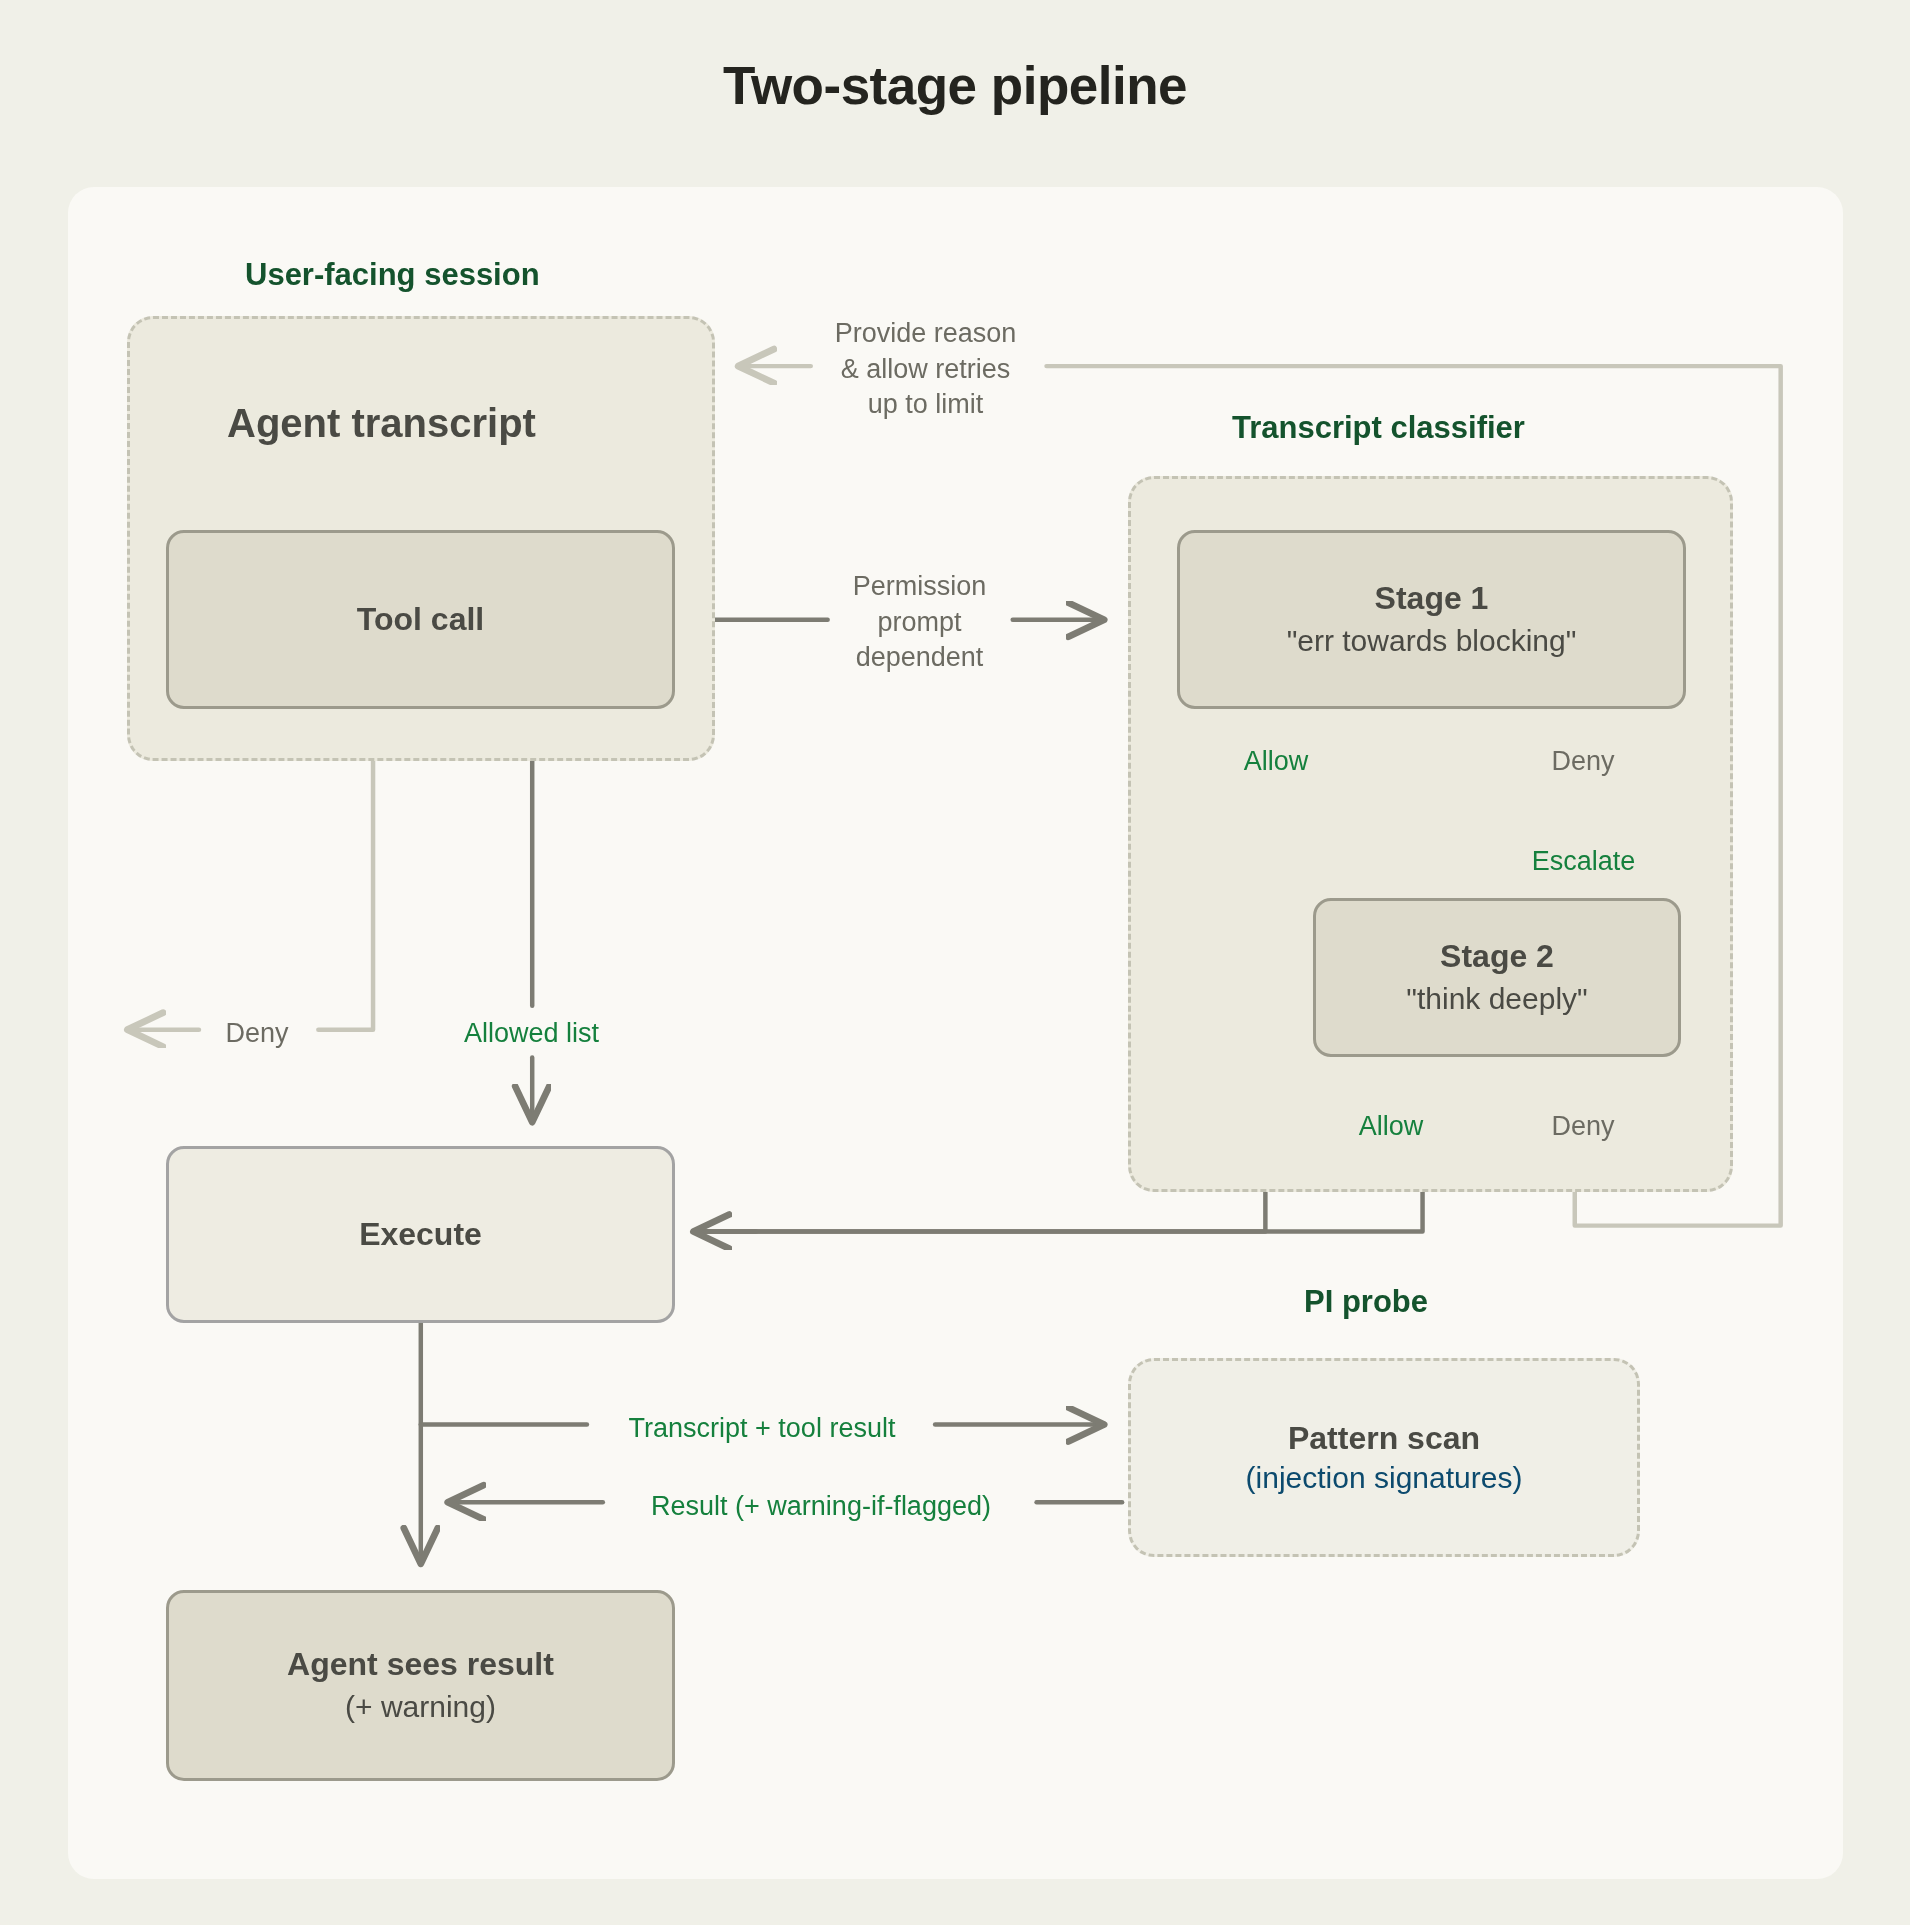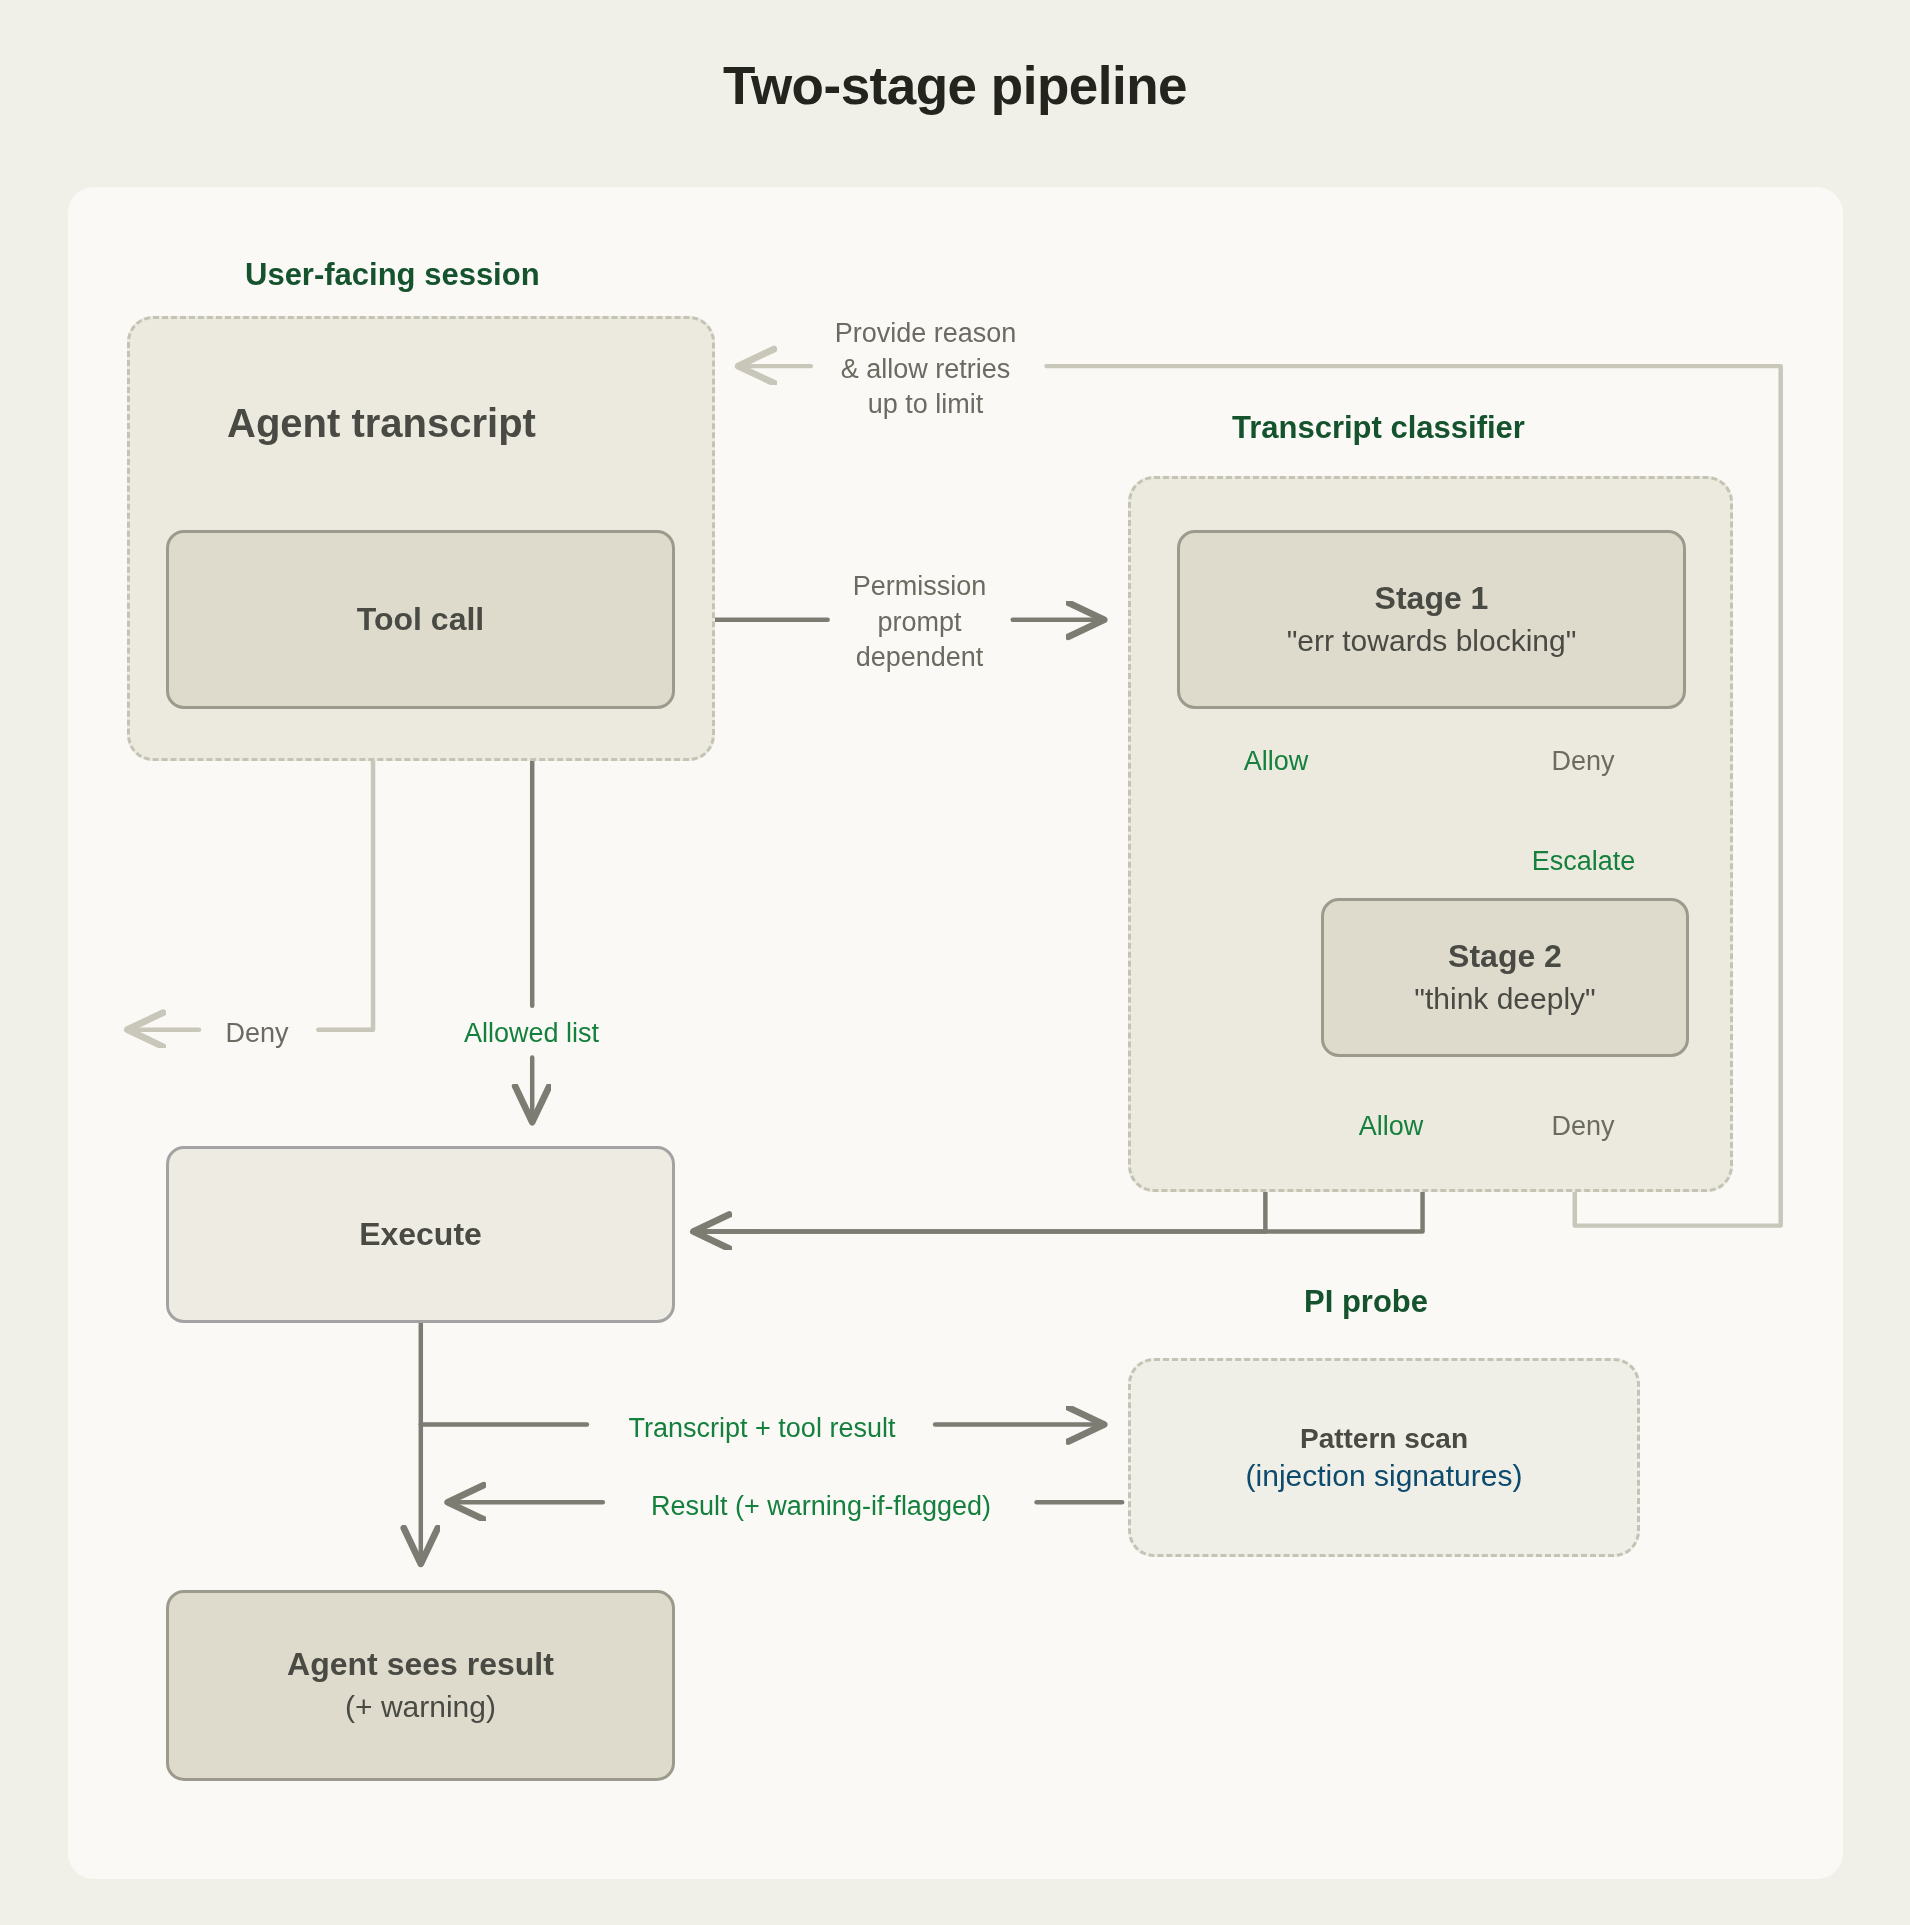--- a/index.html
+++ b/index.html
@@ -120,21 +120,21 @@
   }
   .node.light {
     background: #eeece2;
     border: 3px solid #a3a3a3;
   }
 
   #node-tool-call   { left: 166px;  top: 530px;  width: 509px; height: 179px; }
   #node-execute     { left: 166px;  top: 1146px; width: 509px; height: 177px; }
   #node-agent-sees  { left: 166px;  top: 1590px; width: 509px; height: 191px; align-items: center; }
   #node-stage1      { left: 1177px; top: 530px;  width: 509px; height: 179px; }
-  #node-stage2      { left: 1313px; top: 898px;  width: 368px; height: 159px; margin-left: 8px; }
+  #node-stage2      { left: 1313px; top: 898px;  width: 368px; height: 159px; }
 
   
   .edge-label {
     position: absolute;
     font-size: 27px;
     color: #6c6b62;
     line-height: 1.32;
     white-space: pre-line;
     text-align: center;
   }
@@ -220,21 +220,21 @@
   <div class="group-label" id="label-pi-probe">PI probe</div>
 
   <div class="dashed-box" id="box-agent-transcript"></div>
   <div class="box-heading" id="heading-agent-transcript">Agent transcript</div>
 
   <div class="dashed-box" id="box-classifier"></div>
 
   <div class="dashed-box" id="box-pattern-scan">
     <div style="position:absolute;left:0;top:0;width:100%;height:100%;
                 display:flex;flex-direction:column;align-items:center;justify-content:center;">
-      <div class="node-title" style="font-size:28px;font-weight:700;color:#4a4a44;">Pattern scan</div>
+      <div class="node-title" style="font-size:32px;font-weight:700;color:#4a4a44;">Pattern scan</div>
       <div class="node-sub" style="font-size:30px;color:#0c4a6e;margin-top:4px;">(injection signatures)</div>
     </div>
   </div>
 
   <div class="node filled" id="node-tool-call">
     <div class="node-title">Tool call</div>
   </div>
 
   <div class="node light" id="node-execute">
     <div class="node-title">Execute</div>

